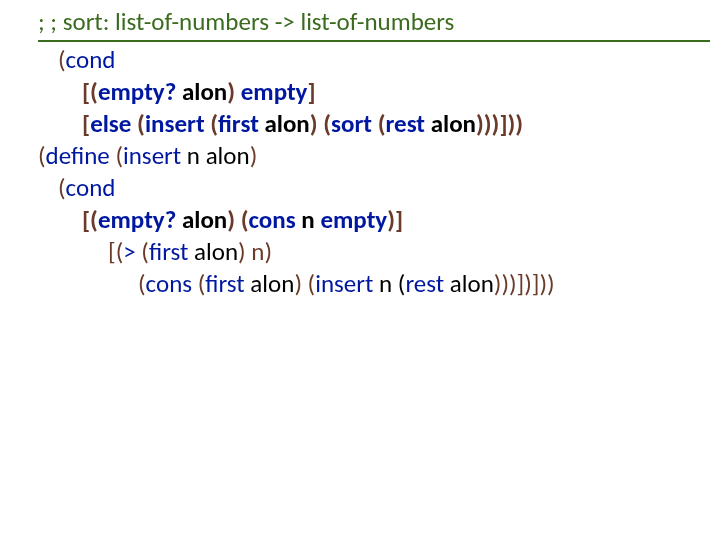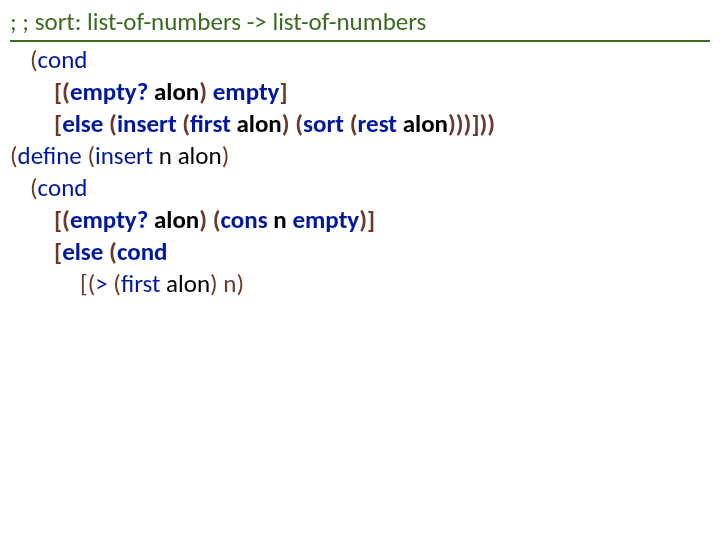--- a/index.html
+++ b/index.html
@@ -9,20 +9,21 @@
     height: 540px;
     background: #ffffff;
     font-family: Calibri, "Segoe UI", Arial, sans-serif;
     overflow: hidden;
   }
   .slide {
     padding: 6px 10px 10px 10px;
     font-size: 25px;
     line-height: 1.28;
     color: #000;
+    margin-left: 28px;
   }
   .comment {
     color: #3a6b1f;
   }
   .comment-line {
     border-bottom: 2px solid #3a6b1f;
     display: block;
     width: 100%;
     padding-bottom: 2px;
     margin-bottom: 2px;
@@ -51,19 +52,19 @@
 
   <span class="line ind2"><span class="par">[</span><span class="kw">else</span><span class="par"> (</span><span class="fn">insert</span><span class="par"> (</span><span class="fn">first</span><span class="txt"> alon</span><span class="par">) (</span><span class="fn">sort</span><span class="par"> (</span><span class="fn">rest</span><span class="txt"> alon</span><span class="par">)))]))</span></span>
 
 
   <span class="line"><span class="par">(</span><span class="kw">define</span><span class="par"> (</span><span class="fn">insert</span><span class="txt"> n alon</span><span class="par">)</span></span>
 
   <span class="line ind1"><span class="par">(</span><span class="kw">cond</span></span>
 
   <span class="line ind2"><span class="par">[(</span><span class="fn">empty?</span><span class="txt"> alon</span><span class="par">) (</span><span class="fn">cons</span><span class="txt"> n </span><span class="fn">empty</span><span class="par">)]</span></span>
 
-  <span class="line ind2"><span class="par">[</span><span class="kw">else</span><span class="par"> (</span><span class="kw">cond</span></span>
 
 
   <span class="line ind3"><span class="par">[(</span><span class="fn">&gt;</span><span class="par"> (</span><span class="fn">first</span><span class="txt"> alon</span><span class="par">) n)</span></span>
 
+  <span class="line ind4"><span class="par">(</span><span class="fn">cons</span><span class="par"> (</span><span class="fn">first</span><span class="txt"> alon</span><span class="par">) (</span><span class="fn">insert</span><span class="txt"> n (</span><span class="fn">rest</span><span class="txt"> alon</span><span class="par">)))])]))</span></span>
 
 </div>
 
 </body></html>

